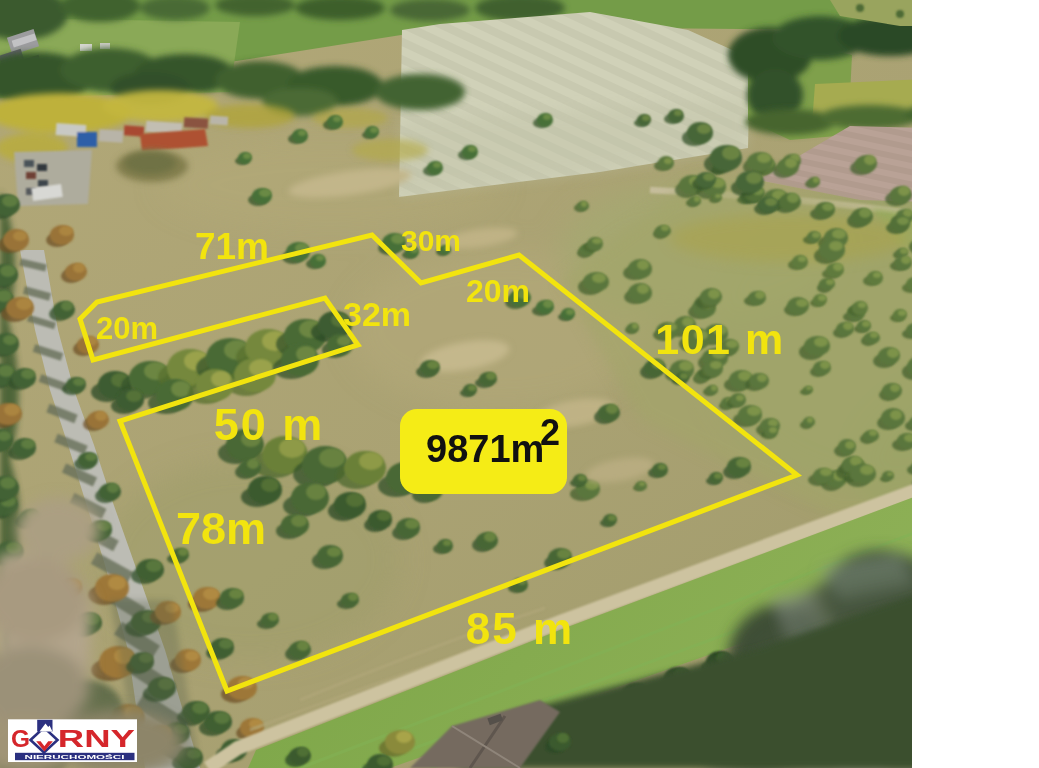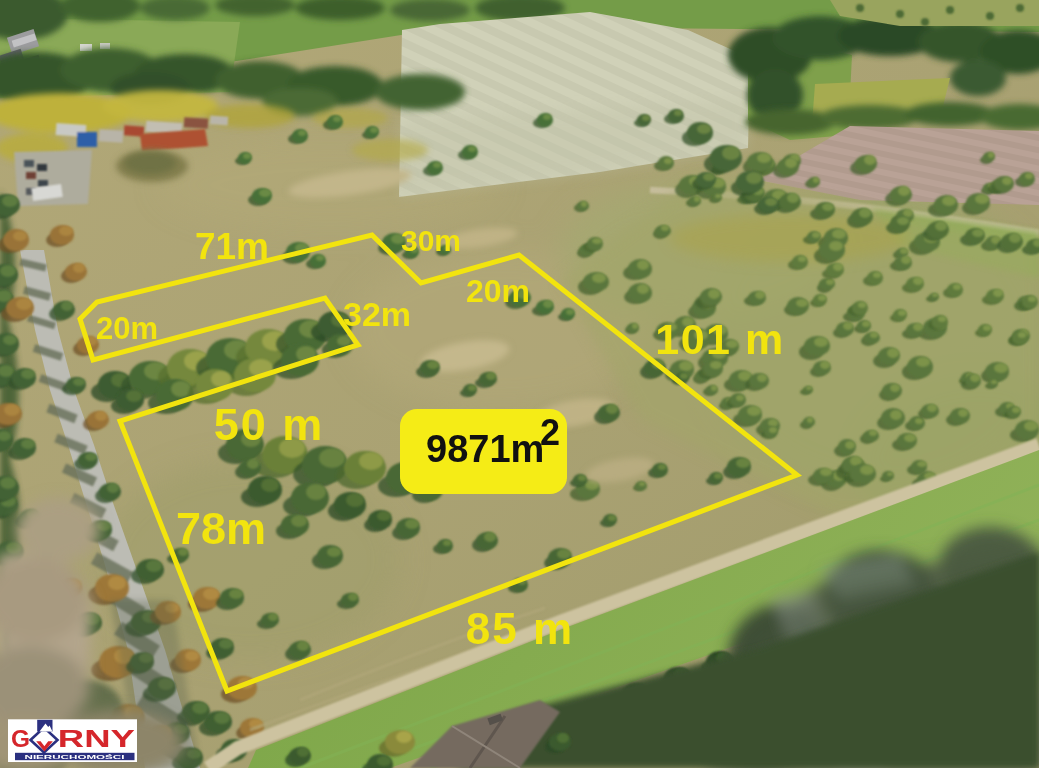--- a/index.html
+++ b/index.html
@@ -1,16 +1,16 @@
 <!DOCTYPE html>
 <html><head>
 <meta charset="utf-8">
 <style>
 html,body{margin:0;padding:0;}
-#scene{position:relative;width:1039px;height:768px;overflow:hidden;font-family:"Liberation Sans",sans-serif;}
+#scene{position:relative;width:912px;height:768px;overflow:hidden;font-family:"Liberation Sans",sans-serif;}
 </style>
 </head>
 <body>
 <div id="scene">
 <svg width="1039" height="768" viewBox="0 0 1039 768">
 <defs>
 <filter id="f1" x="-40%" y="-40%" width="180%" height="180%">
           <feGaussianBlur stdDeviation="1.2"></feGaussianBlur>
         </filter>
 <filter id="f2" x="-40%" y="-40%" width="180%" height="180%">

